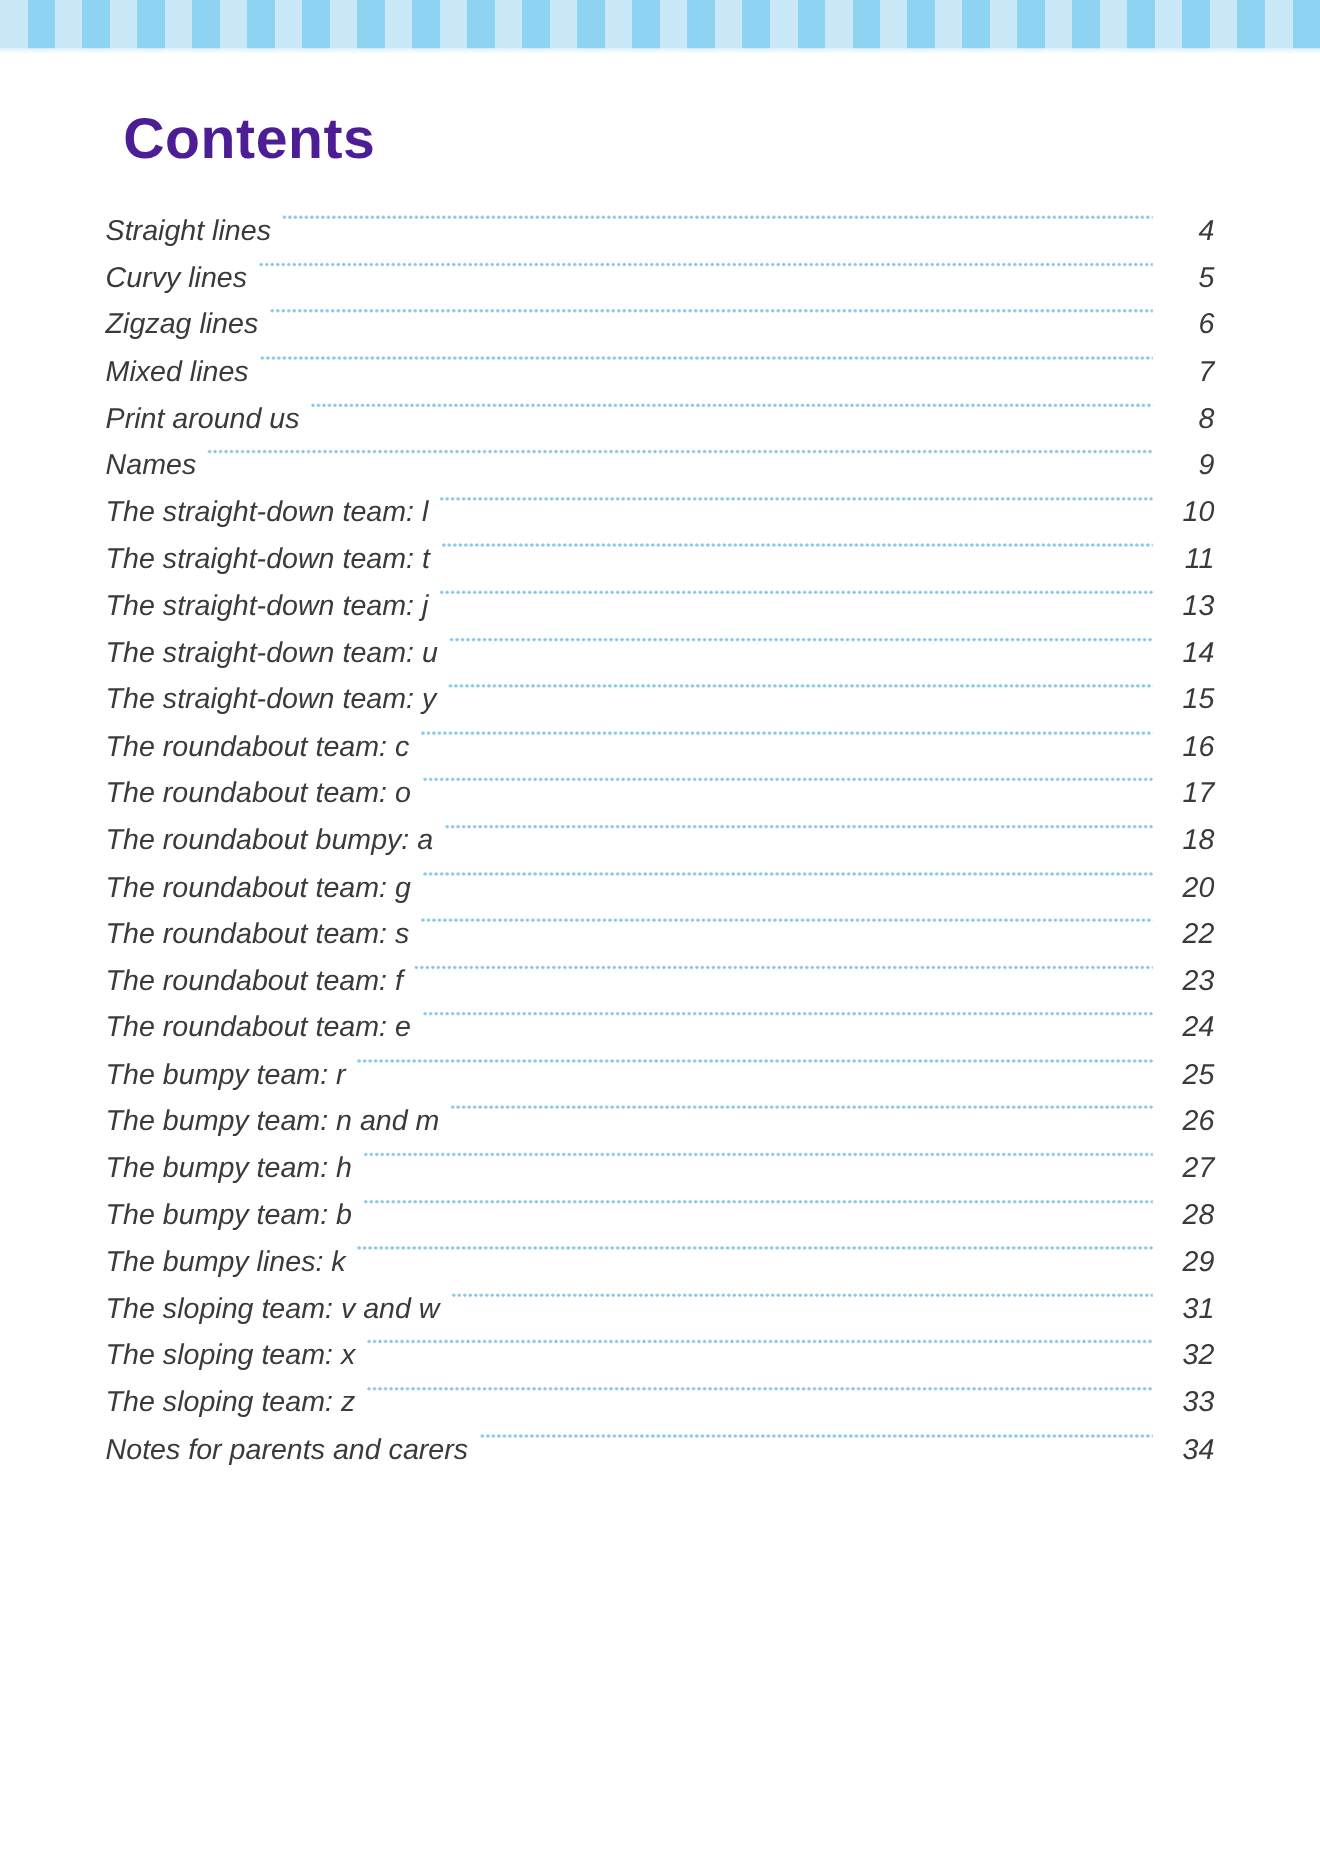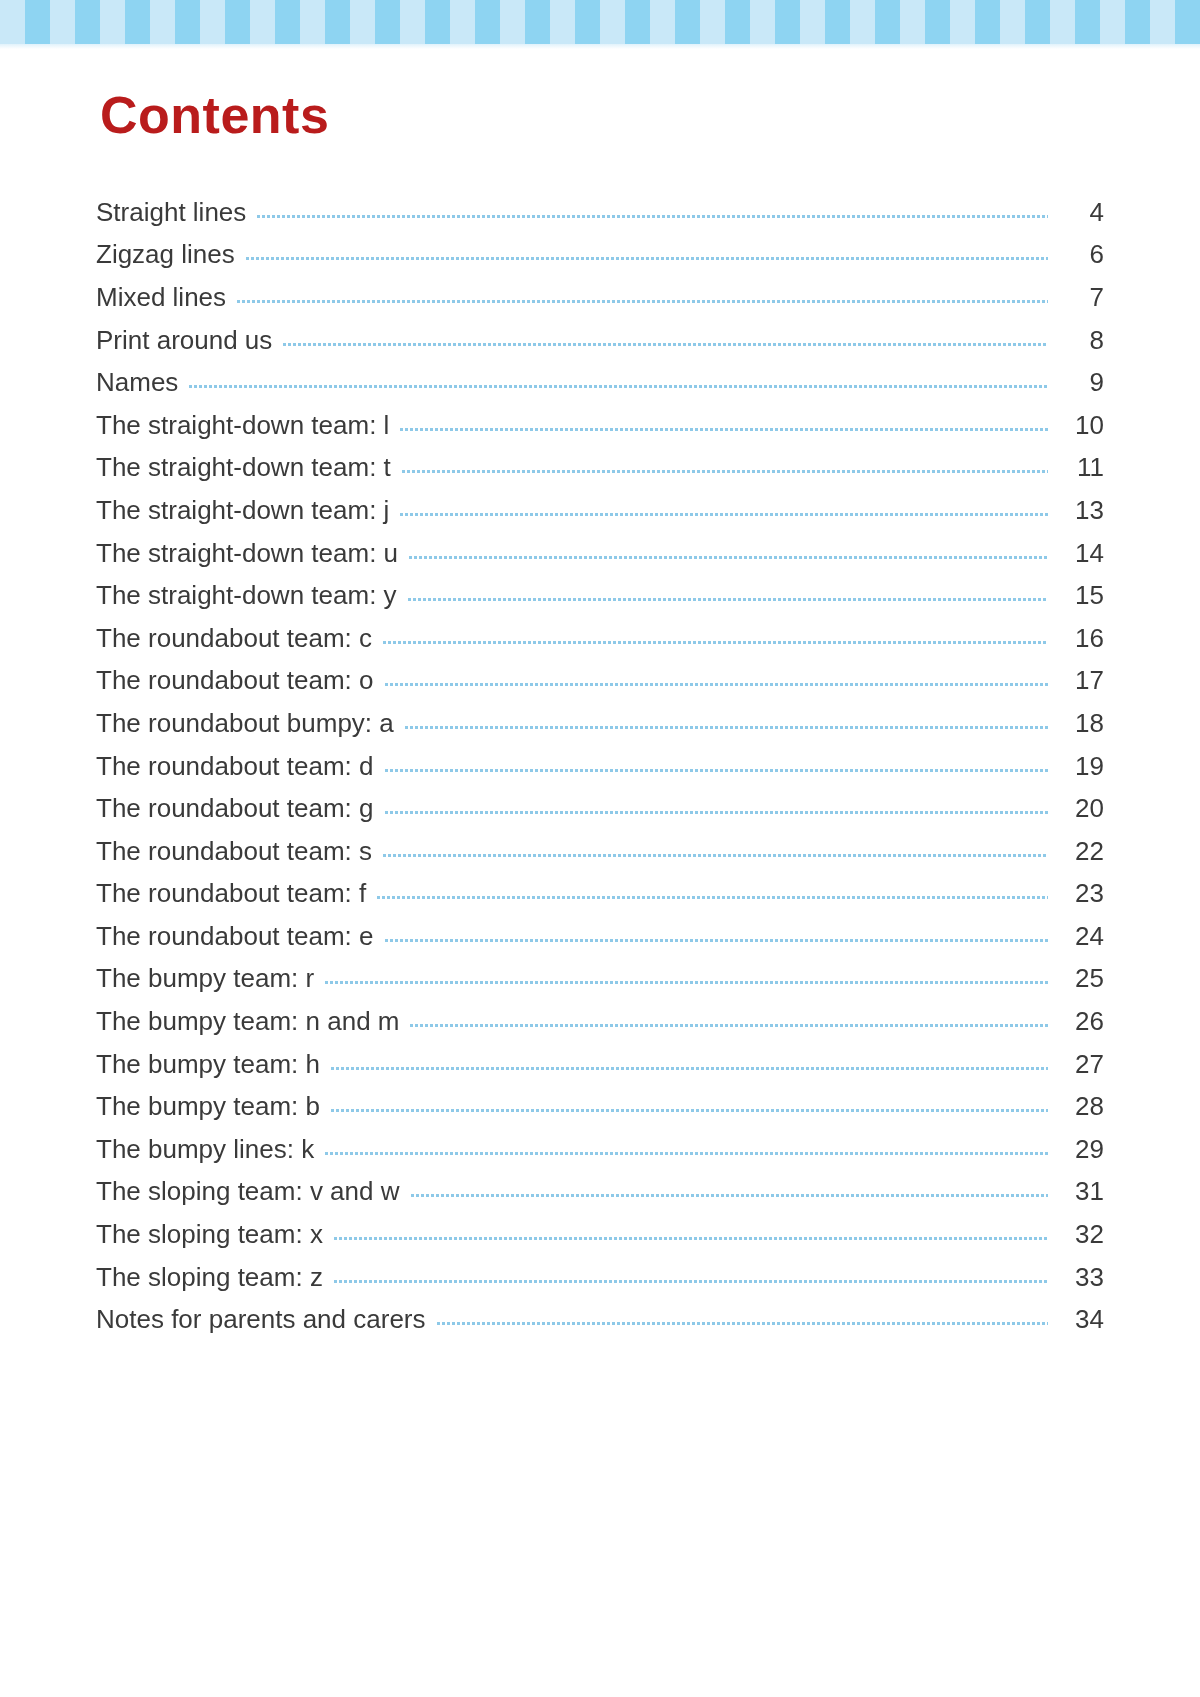--- a/index.html
+++ b/index.html
@@ -44,43 +44,44 @@
     position: absolute;
     top: 49px;
     left: 0;
     width: 1200px;
     height: 1648px;
     box-sizing: border-box;
     padding: 0 96px 0 96px;
   }
 
   #contents-title {
-    margin: 4px;
+    margin: 16px;
     padding-top: 34px;
     font-size: 52px;
     font-weight: bold;
-    color: #b91c1c;
+    color: #4c1d95;
     letter-spacing: 0.5px;
     line-height: 1.1;
   }
 
   #toc-list {
     margin: 0;
     padding: 0;
     list-style: none;
     margin-top: 40px;
   }
 
   .toc-row {
     display: flex;
-    align-items: flex-end;
+    align-items: flex-start;
     height: 42.6px;
     color: #3a3a3a;
     font-size: 26px;
     line-height: 1;
+    font-style: italic;
   }
 
   .toc-label {
     white-space: nowrap;
     padding-bottom: 2px;
   }
 
   .toc-leader {
     flex: 1 1 auto;
     margin: 0 10px 9px 10px;
@@ -111,20 +112,25 @@
 
   <h1 id="contents-title">Contents</h1>
 
   <ul id="toc-list">
       <li class="toc-row">
         <span class="toc-label">Straight lines</span>
         <span class="toc-leader"></span>
         <span class="toc-page">4</span>
       </li>
       <li class="toc-row">
+        <span class="toc-label">Curvy lines</span>
+        <span class="toc-leader"></span>
+        <span class="toc-page">5</span>
+      </li>
+      <li class="toc-row">
         <span class="toc-label">Zigzag lines</span>
         <span class="toc-leader"></span>
         <span class="toc-page">6</span>
       </li>
       <li class="toc-row">
         <span class="toc-label">Mixed lines</span>
         <span class="toc-leader"></span>
         <span class="toc-page">7</span>
       </li>
       <li class="toc-row">
@@ -171,25 +177,20 @@
         <span class="toc-label">The roundabout team: o</span>
         <span class="toc-leader"></span>
         <span class="toc-page">17</span>
       </li>
       <li class="toc-row">
         <span class="toc-label">The roundabout bumpy: a</span>
         <span class="toc-leader"></span>
         <span class="toc-page">18</span>
       </li>
       <li class="toc-row">
-        <span class="toc-label">The roundabout team: d</span>
-        <span class="toc-leader"></span>
-        <span class="toc-page">19</span>
-      </li>
-      <li class="toc-row">
         <span class="toc-label">The roundabout team: g</span>
         <span class="toc-leader"></span>
         <span class="toc-page">20</span>
       </li>
       <li class="toc-row">
         <span class="toc-label">The roundabout team: s</span>
         <span class="toc-leader"></span>
         <span class="toc-page">22</span>
       </li>
       <li class="toc-row">

